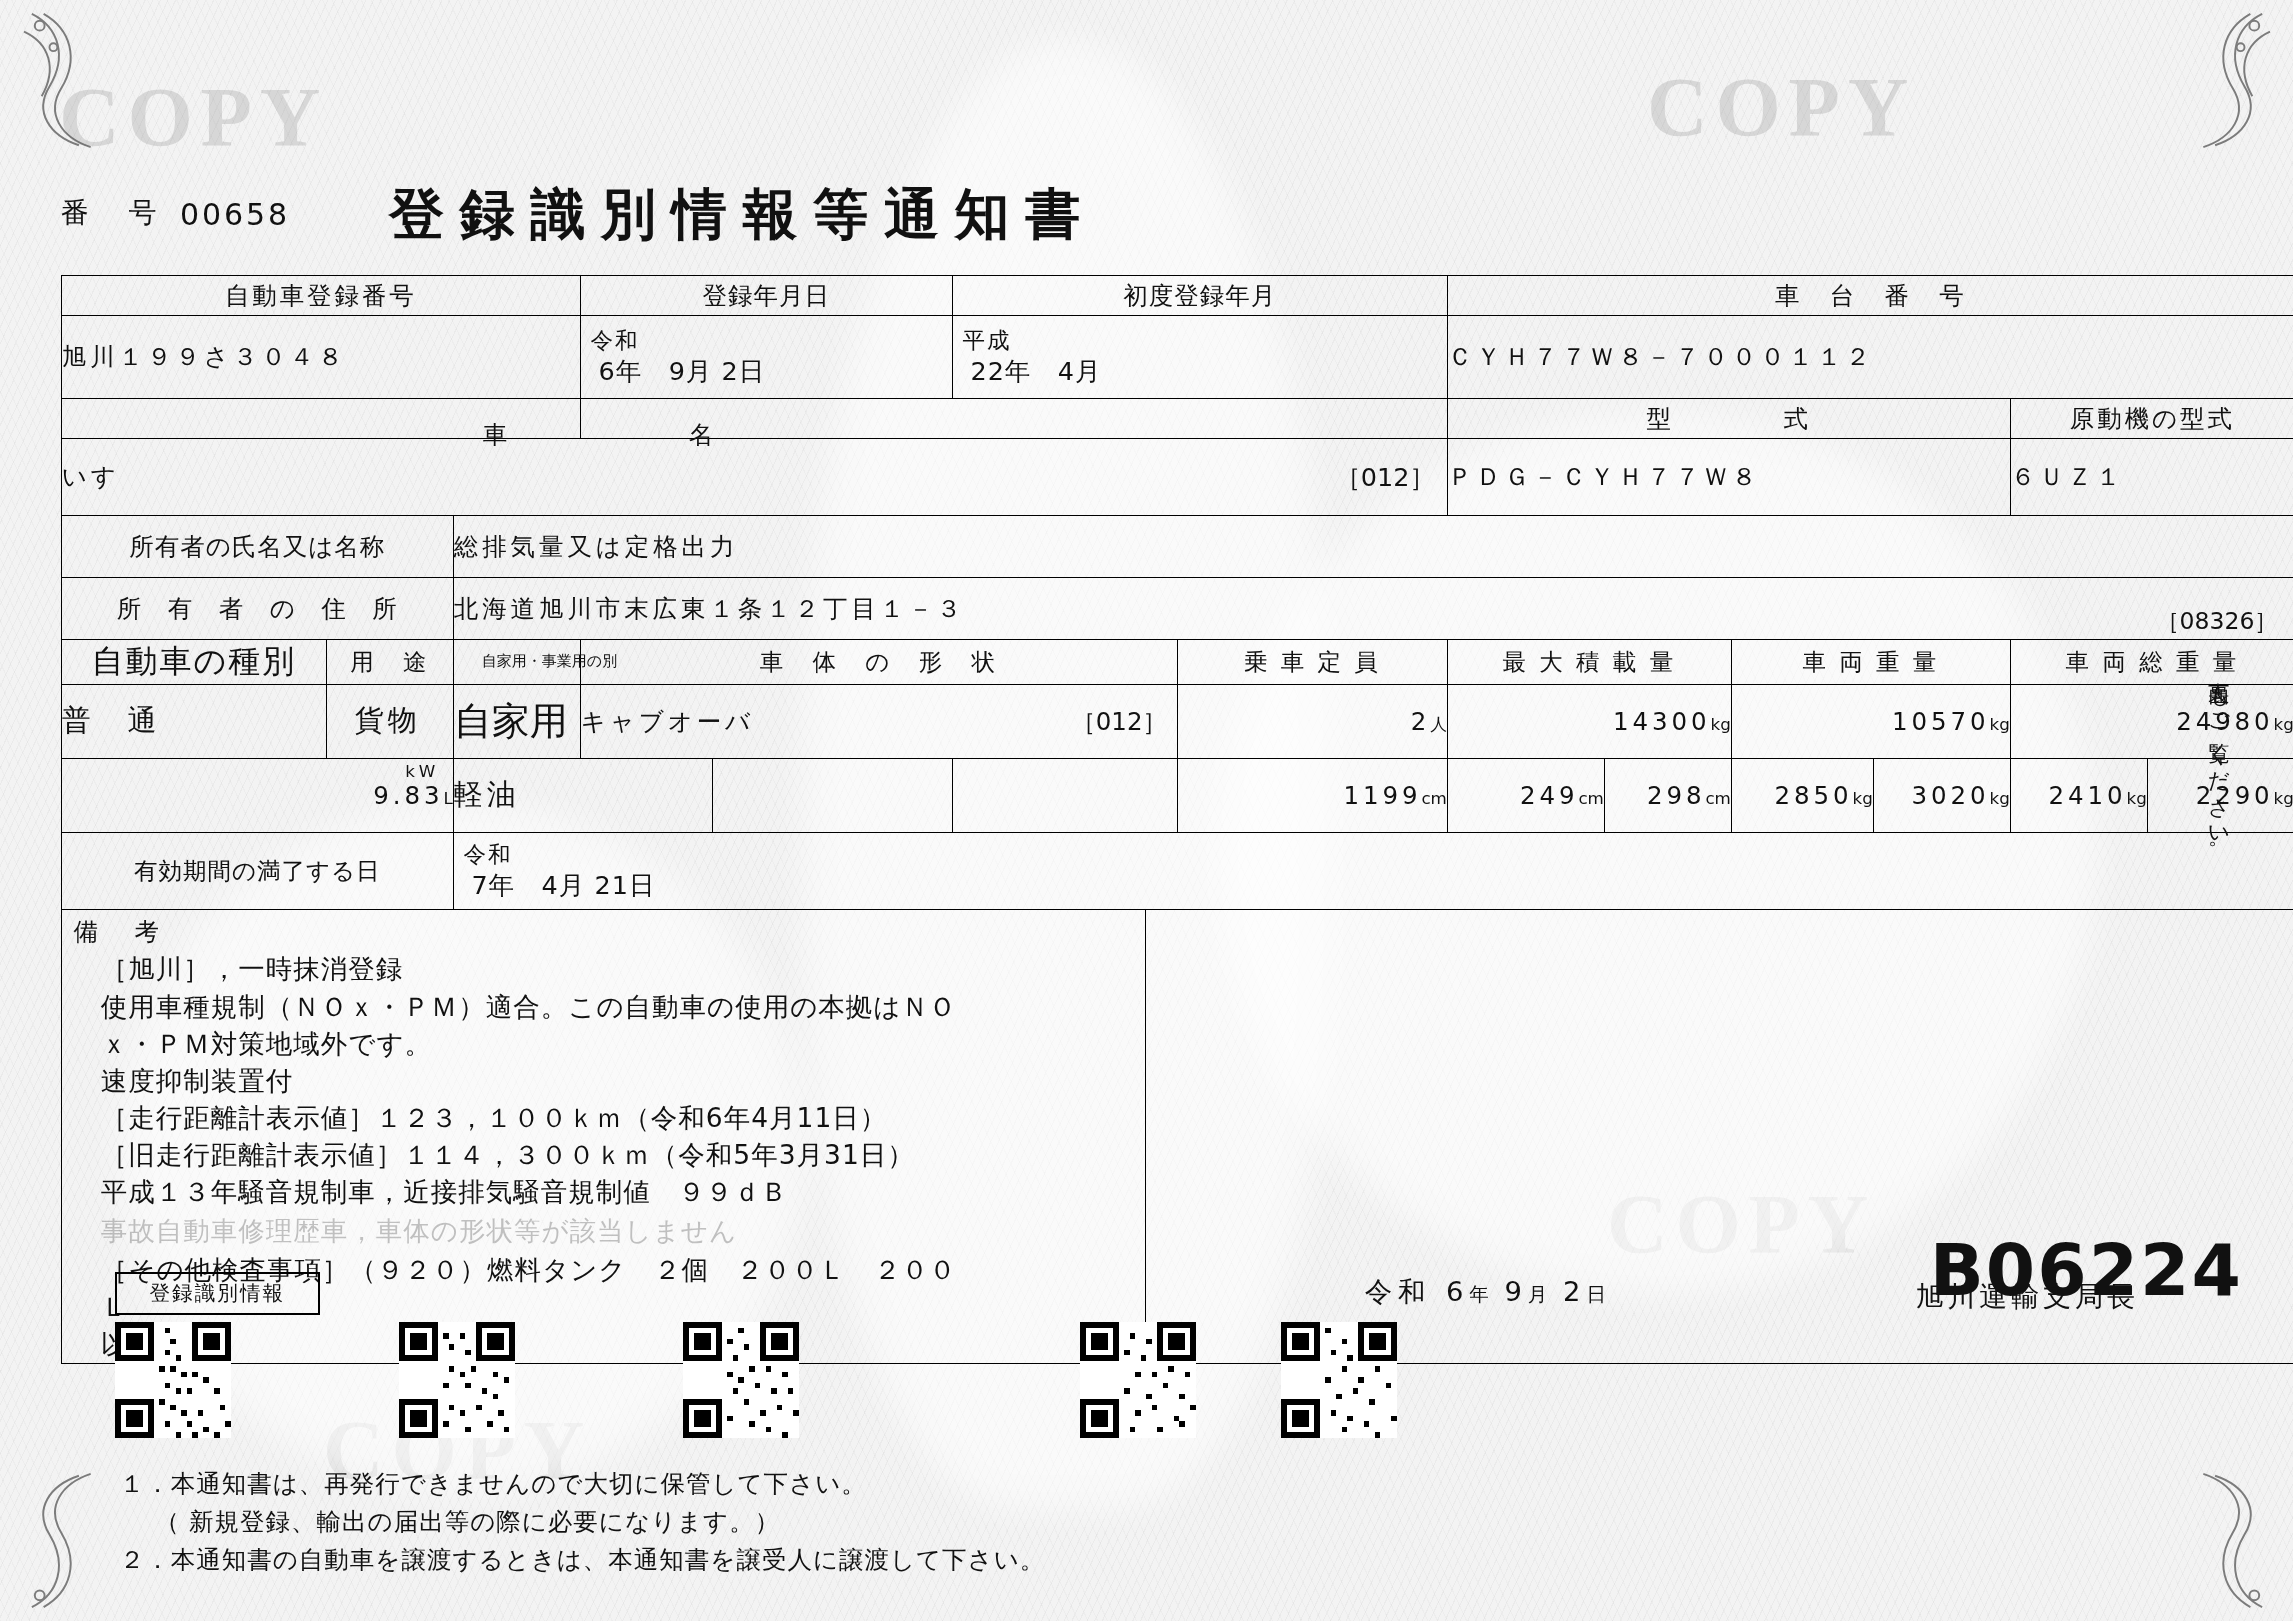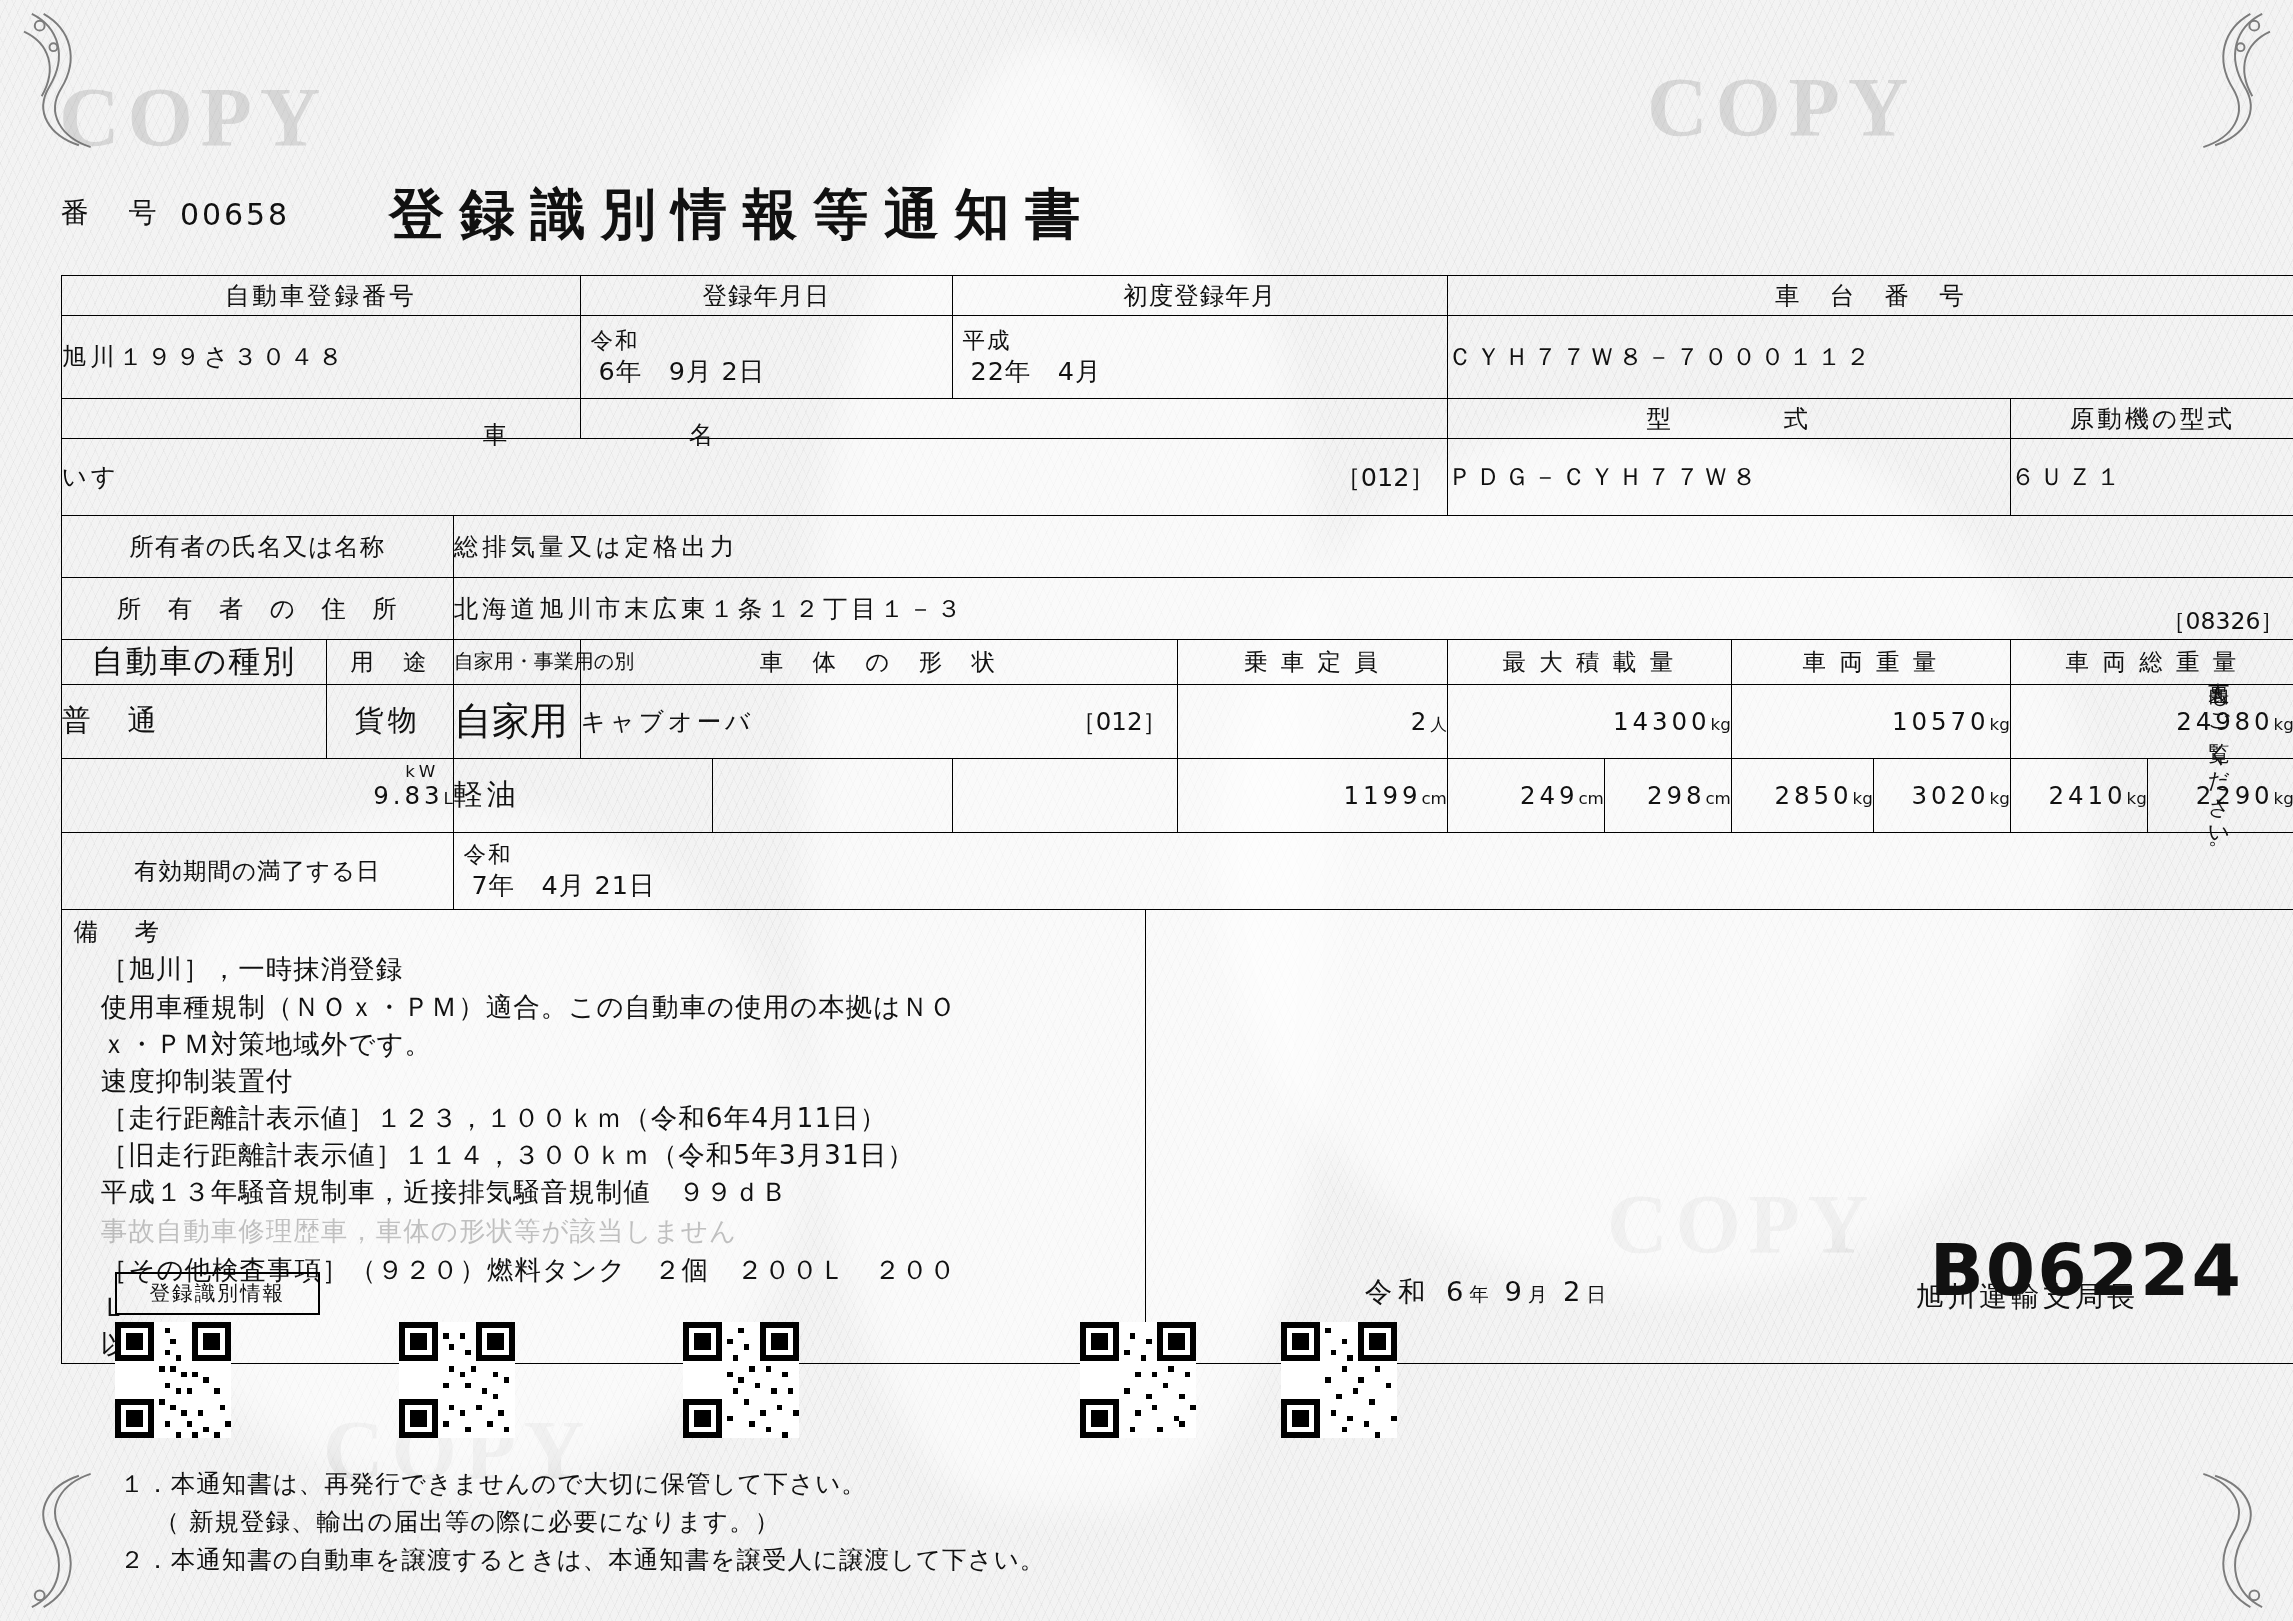--- a/index.html
+++ b/index.html
@@ -387,28 +387,28 @@
 
       <tr>
         <td class="lbl" colspan="2" style="height:61px; letter-spacing:1px;">所有者の氏名又は名称</td>
         <td class="val" colspan="11" style="height:61px;">総排気量又は定格出力</td>
       </tr>
 
       <tr>
         <td class="lbl" colspan="2" style="height:61px; letter-spacing:1px;">所　有　者　の　住　所</td>
         <td class="val" colspan="11" style="height:61px; position:relative;">
           <span>北海道旭川市末広東１条１２丁目１－３</span>
-          <span style="position:absolute; right:10px; bottom:2px; font-size:23.5px; letter-spacing:0;">［08326］</span>
+          <span style="position:absolute; right:16px; bottom:2px; font-size:23.5px; letter-spacing:0;">［08326］</span>
         </td>
       </tr>
 
       <tr>
         <td class="lbl" style="letter-spacing:2px; font-size:32px;margin-top:24px;">自動車の種別</td>
         <td class="lbl" style="font-size:23.5px;">用　途</td>
-        <td class="lbl-sm" style="font-size:20px; letter-spacing:0;">自家用・事業用の別</td>
+        <td class="lbl-sm" style="font-size:15px; letter-spacing:0;padding-left:28px;">自家用・事業用の別</td>
         <td class="lbl" colspan="3" style="font-size:23.5px;">車　体　の　形　状</td>
         <td class="lbl" style="font-size:23.5px;">乗 車 定 員</td>
         <td class="lbl" colspan="2" style="font-size:23.5px;">最 大 積 載 量</td>
         <td class="lbl" colspan="2" style="font-size:23.5px;">車 両 重 量</td>
         <td class="lbl" colspan="2" style="font-size:23.5px;">車 両 総 重 量</td>
       </tr>
 
       <tr>
         <td class="val" style="height:73px; font-size:29px;">普　通</td>
         <td class="val" style="height:73px; font-size:29px;padding-left:28px;">貨物</td>

